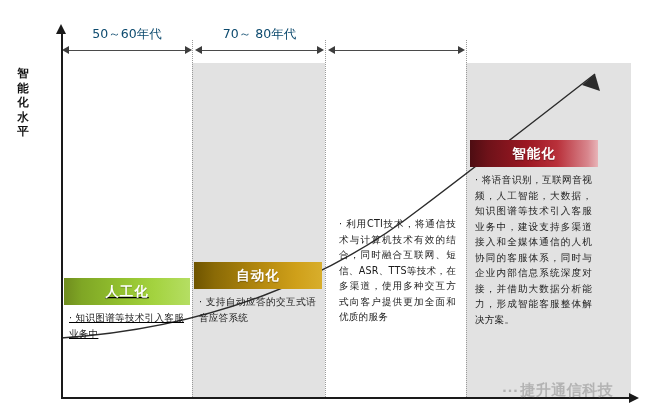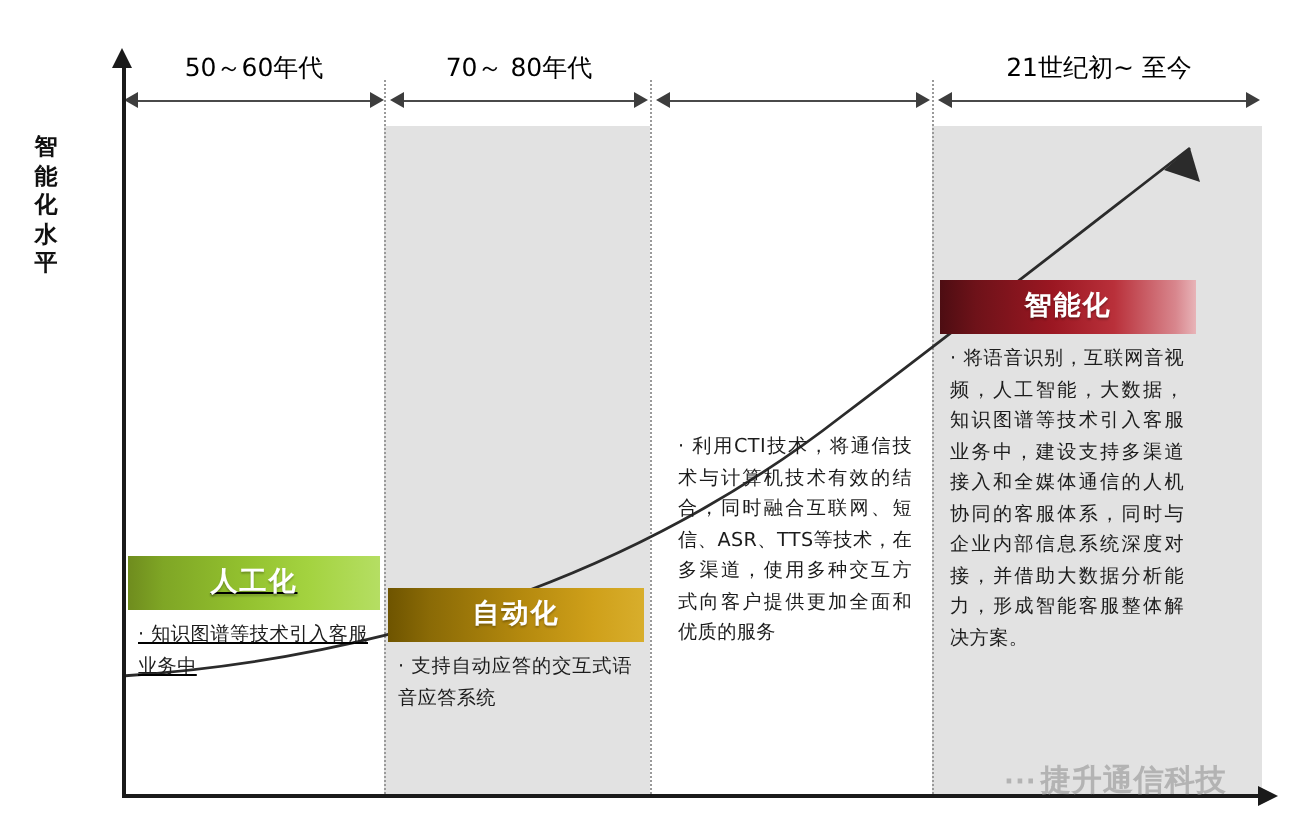--- a/index.html
+++ b/index.html
@@ -87,21 +87,21 @@
   .era {
     position: absolute;
     top: 26px;
     height: 36px;
   }
   .era-label {
     position: absolute;
     left: 0; right: 0; top: 0;
     text-align: center;
     font-size: 12.5px;
-    color: #000000;
+    color: #0c4a6e;
     white-space: nowrap;
   }
   .era-arrow-line {
     position: absolute;
     left: 2px; right: 2px; top: 24px;
     height: 1px;
     background: #4a4a4a;
   }
   .era-arrow-left, .era-arrow-right {
     position: absolute;
@@ -153,21 +153,21 @@
     background: linear-gradient(to right, #a63c07 0%, #c44d08 18%, #df5e0b 52%, #f06e12 82%, #f4801e 100%);
     text-shadow: 0 1px 1px rgba(0,0,0,.25);
   }
   .card.intelligent .card-head {
     background: linear-gradient(to right, #4d0d12 0%, #6e1219 14%, #9b1722 44%, #b9303a 68%, #d8868d 92%, #e8b4b8 100%);
     text-shadow: 0 1px 1px rgba(0,0,0,.3);
   }
 
   
   .card.artificial  { left: 64px;  top: 278px; width: 126px; text-decoration: underline; }
-  .card.automation  { left: 194px; top: 262px; width: 128px; margin-top: 32px; }
+  .card.automation  { left: 194px; top: 262px; width: 128px; }
   .card.internet    { left: 334px; top: 211px; width: 128px; }
   .card.intelligent { left: 470px; top: 140px; width: 128px; }
 
   .card.artificial  .card-body { min-height: 76px; }
   .card.automation  .card-body { min-height: 60px; }
   .card.internet    .card-body { min-height: 136px; }
   .card.intelligent .card-body { min-height: 170px; }
 
   
   .watermark {
@@ -210,26 +210,20 @@
     <div class="era-label">70～ 80年代</div>
     <div class="era-arrow-line"></div>
     <div class="era-arrow-left"></div>
     <div class="era-arrow-right"></div>
   </div>
   <div class="era" style="left:329px;width:135px;">
     <div class="era-arrow-line"></div>
     <div class="era-arrow-left"></div>
     <div class="era-arrow-right"></div>
   </div>
-  <div class="era" style="left:470px;width:159px;">
-    <div class="era-label">21世纪初~ 至今</div>
-    <div class="era-arrow-line"></div>
-    <div class="era-arrow-left"></div>
-    <div class="era-arrow-right"></div>
-  </div>
 
   <svg class="curve" viewBox="0 0 570 340" preserveAspectRatio="none">
     <path d="M 0 278 C 150 268, 270 218, 360 148 C 430 95, 490 48, 534 14" fill="none" stroke="#2b2b2b" stroke-width="1.4" vector-effect="non-scaling-stroke"></path>
     <polygon points="534,14 521,25 539,31" fill="#2b2b2b"></polygon>
   </svg>
 
   <div class="y-axis"></div>
   <div class="y-axis-arrow"></div>
   <div class="x-axis"></div>
   <div class="x-axis-arrow"></div>

